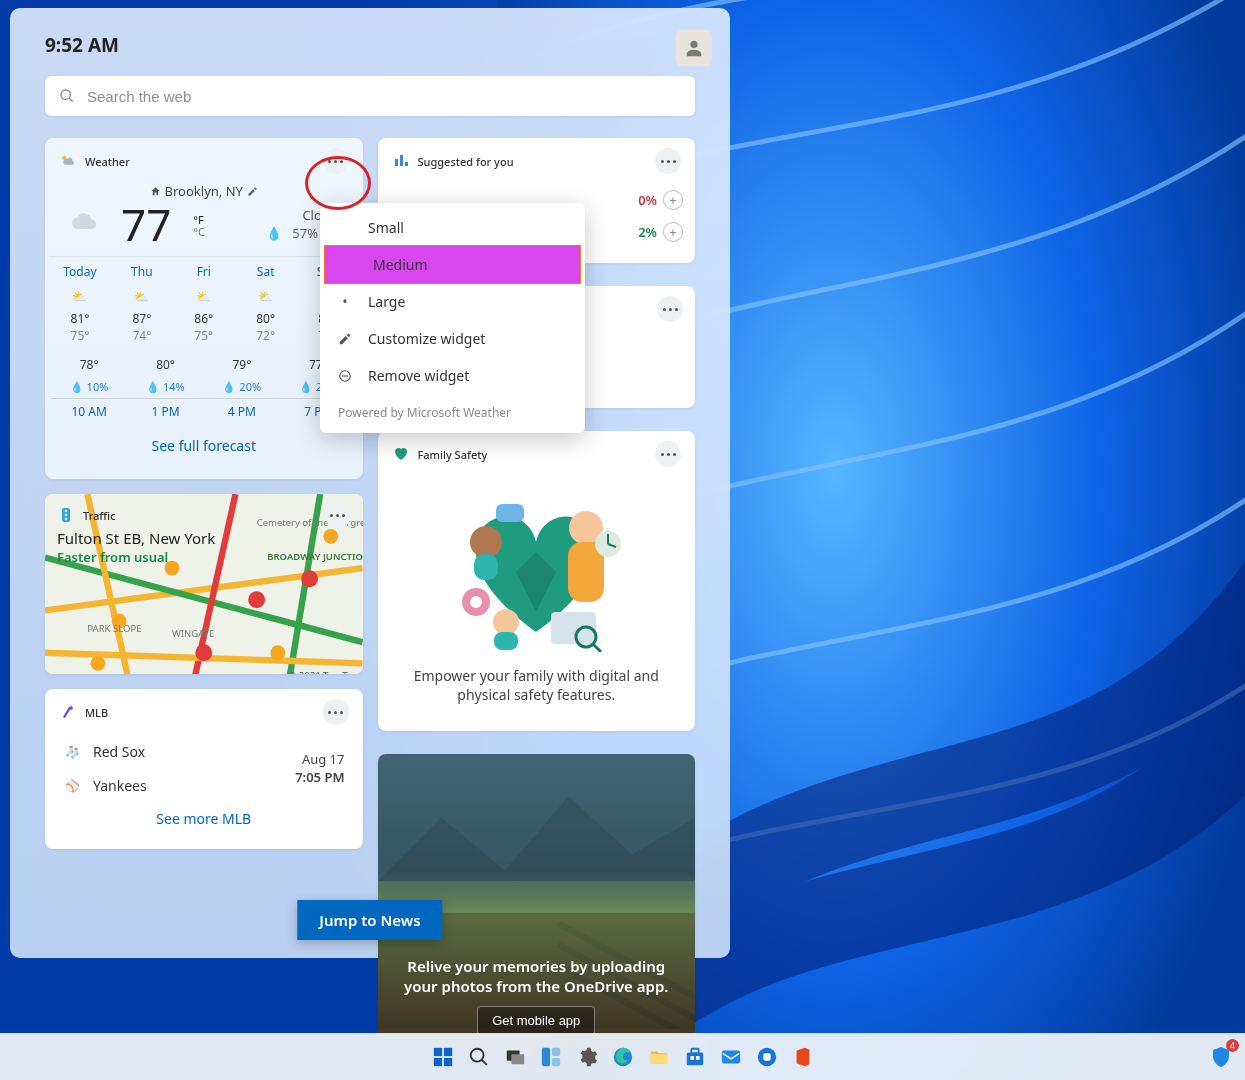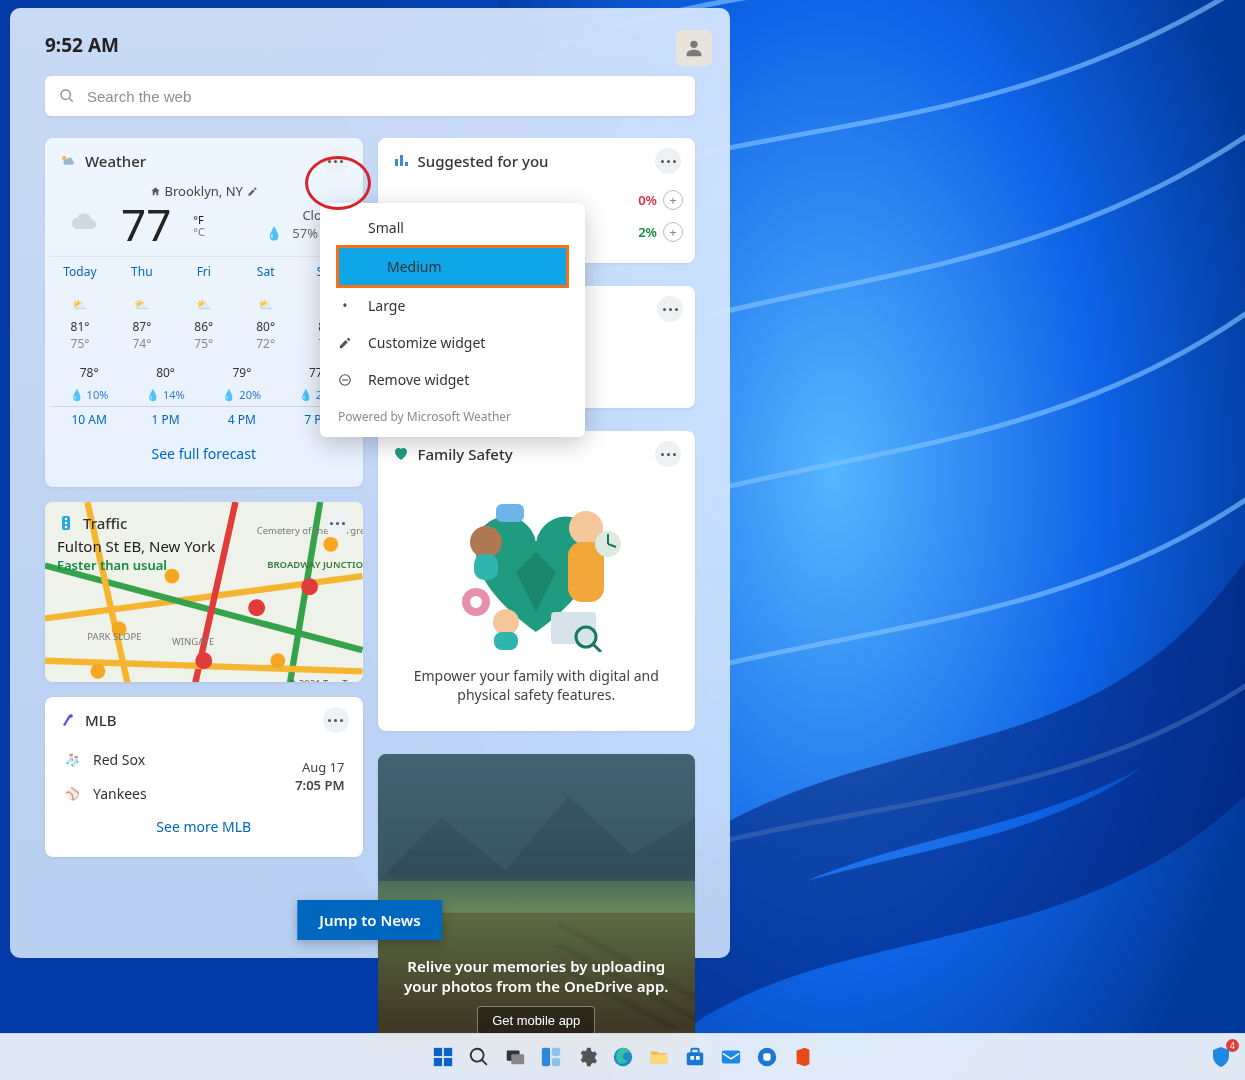--- a/index.html
+++ b/index.html
@@ -42,39 +42,39 @@
   .profile{position:absolute;top:22px;right:18px;width:36px;height:36px;border-radius:6px;background:#e8e3db;display:flex;align-items:center;justify-content:center;}
   .profile svg{width:22px;height:22px;fill:#7a7a7a}
 
   .search{display:flex;align-items:center;background:#fff;border-radius:6px;height:40px;padding:0 14px;box-shadow:0 1px 3px rgba(0,0,0,.08);}
   .search svg{width:16px;height:16px;fill:#8a8a8a;margin-right:10px}
   .search input{border:none;outline:none;font-size:15px;flex:1;color:#333;background:transparent}
   .search input::placeholder{color:#8e8e8e}
 
   .grid{display:grid;grid-template-columns:1fr 1fr;gap:15px;margin-top:22px;}
   .card{background:var(--card-bg);border-radius:8px;box-shadow:0 1px 3px rgba(0,0,0,.08);position:relative;}
-  .card-hd{display:flex;align-items:center;padding:10px 14px;font-size:15px;font-weight:500;color:#333;}
+  .card-hd{display:flex;align-items:center;padding:10px 14px;font-size:11px;font-weight:500;color:#333;}
   .card-hd .ico{width:18px;height:18px;margin-right:8px;display:inline-flex;align-items:center;justify-content:center}
   .more-btn{margin-left:auto;width:26px;height:26px;border-radius:50%;background:#eef1f4;display:flex;align-items:center;justify-content:center;cursor:pointer}
   .more-btn span{width:3px;height:3px;background:#555;border-radius:50%;margin:0 1.5px}
 
   
   .weather{background:linear-gradient(180deg,#eef6ff 0%,#e8f1fc 100%);}
   .loc{display:flex;align-items:center;justify-content:center;gap:4px;font-size:13px;color:#444;margin-top:-2px;}
   .loc svg{width:11px;height:11px;fill:#555}
   .wx-main{display:flex;align-items:center;justify-content:space-between;padding:2px 18px 4px 18px;}
   .wx-left{display:flex;align-items:center;gap:20px;}
   .wx-big{font-size:44px;font-weight:400;color:#222;line-height:1}
   .wx-unit{display:flex;flex-direction:column;font-size:11px;margin-left:2px;margin-top:4px;color:#777;line-height:1.1}
   .wx-unit span:first-child{color:#222}
   .wx-right{text-align:right;font-size:13px;color:#555}
   .wx-right .meta{display:flex;gap:10px;font-size:13px;color:#666;align-items:center}
   .wx-row{display:flex;justify-content:space-around;margin:6px 4px;border-top:1px solid rgba(0,0,0,.06);padding-top:6px}
   .wx-col{text-align:center;font-size:12px;color:#555;flex:1}
-  .wx-col .d{color:#0067c0;margin-bottom:16px}
+  .wx-col .d{color:#0067c0;margin-bottom:8px}
   .wx-col .fc-ico{height:18px;margin:4px 0}
   .wx-col .hi{color:#333}
   .wx-col .lo{color:#888}
   .wx-hour{display:flex;justify-content:space-around;margin:6px 6px 0;padding:6px 0;}
   .wx-hour .hc{flex:1;text-align:center;font-size:12px;color:#555}
   .wx-hour .t{color:#0067c0;border-top:1px solid rgba(0,0,0,.12);margin-top:4px;padding-top:4px}
   .wx-hour .p{color:#2a7fd4;font-size:11px}
   .wx-hour .tp{color:#333;margin-bottom:6px}
   .wx-link{text-align:center;padding:10px 0 24px;}
   .wx-link a{color:var(--link);text-decoration:none;font-size:14px}
@@ -118,21 +118,21 @@
   .family .illu{height:190px;display:flex;align-items:center;justify-content:center}
   .family .cap{padding:0 18px;text-align:center;color:#444;font-size:14px;line-height:1.35}
 
   
   .jump{position:absolute;left:50%;transform:translateX(-50%);bottom:18px;background:#0067c0;color:#fff;border-radius:0;padding:10px 22px;font-size:15px;font-weight:600;box-shadow:0 3px 10px rgba(0,0,0,.25);cursor:pointer}
 
   
   .menu{position:absolute;left:310px;top:195px;width:265px;background:#fff;border-radius:6px;box-shadow:0 6px 24px rgba(0,0,0,.22);padding:6px 0;z-index:50}
   .menu .mi{display:flex;align-items:center;padding:9px 14px;font-size:14px;color:#333;gap:12px;cursor:pointer}
   .menu .mi .mico{width:22px;height:18px;display:flex;align-items:center;justify-content:center;color:#555}
-  .menu .mi.sel{background:#0ea5e9;border:3px solid #f97316;margin:-1px 16px}
+  .menu .mi.sel{background:#d946ef;border:1px solid #f97316;margin:-1px 4px}
   .menu .pw{padding:10px 18px 6px;font-size:12px;color:#8a8a8a}
 
   
   .circ{position:absolute;left:295px;top:148px;width:60px;height:48px;border:3px solid #d8222a;border-radius:50%;z-index:60;pointer-events:none}
 
   
   .taskbar{position:absolute;left:0;right:0;bottom:0;height:46px;background:rgba(243,247,252,.92);backdrop-filter:blur(20px);display:flex;align-items:center;justify-content:center;gap:6px;border-top:1px solid rgba(0,0,0,.05)}
   .tb-ico{width:30px;height:30px;border-radius:4px;display:flex;align-items:center;justify-content:center;cursor:pointer}
   .tb-ico svg{width:22px;height:22px}
   .tb-notif{position:absolute;right:8px;bottom:7px;width:32px;height:32px;display:flex;align-items:center;justify-content:center}
@@ -335,21 +335,21 @@
                 </svg>
             </span>
             <span>Traffic</span>
             <div class="more-btn">
                 <span></span>
                 <span></span>
                 <span></span>
               </div>
           </div>
           <div class="t1">Fulton St EB, New York</div>
-          <div class="t2">Faster than usual</div>
+          <div class="t2">Faster from usual</div>
         </div>
       </div>
 
       <div class="card mlb">
         <div class="card-hd">
           <span class="ico">
             <svg viewBox="0 0 16 16" width="16" height="16">
                 <path fill="#6a4cd4" d="M3 13l6-10 2 1-6 10zM9 3l3-1 1 3-3 1z"></path>
               </svg>
           </span>

